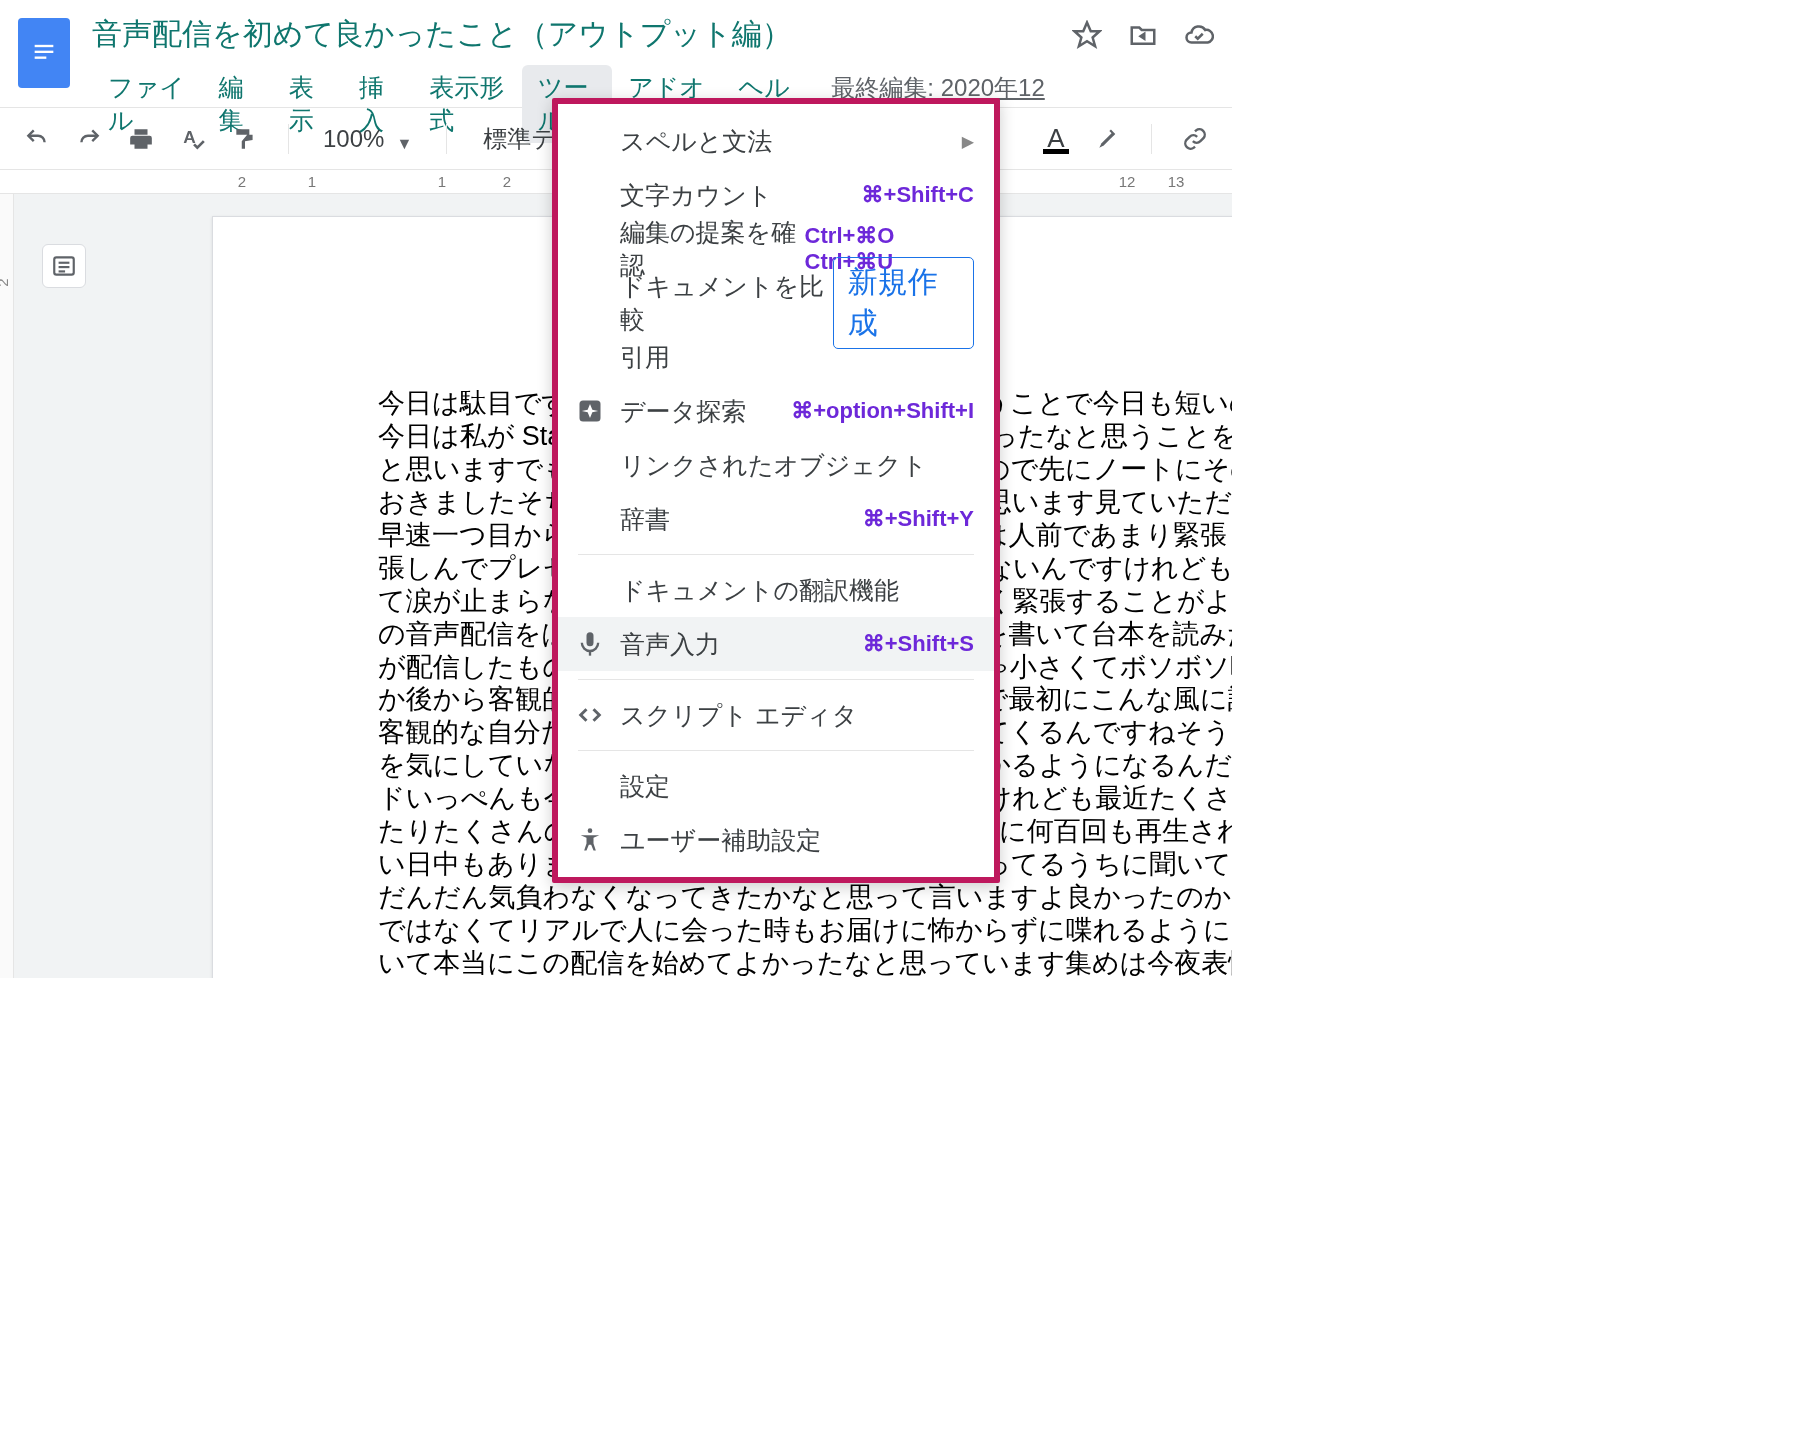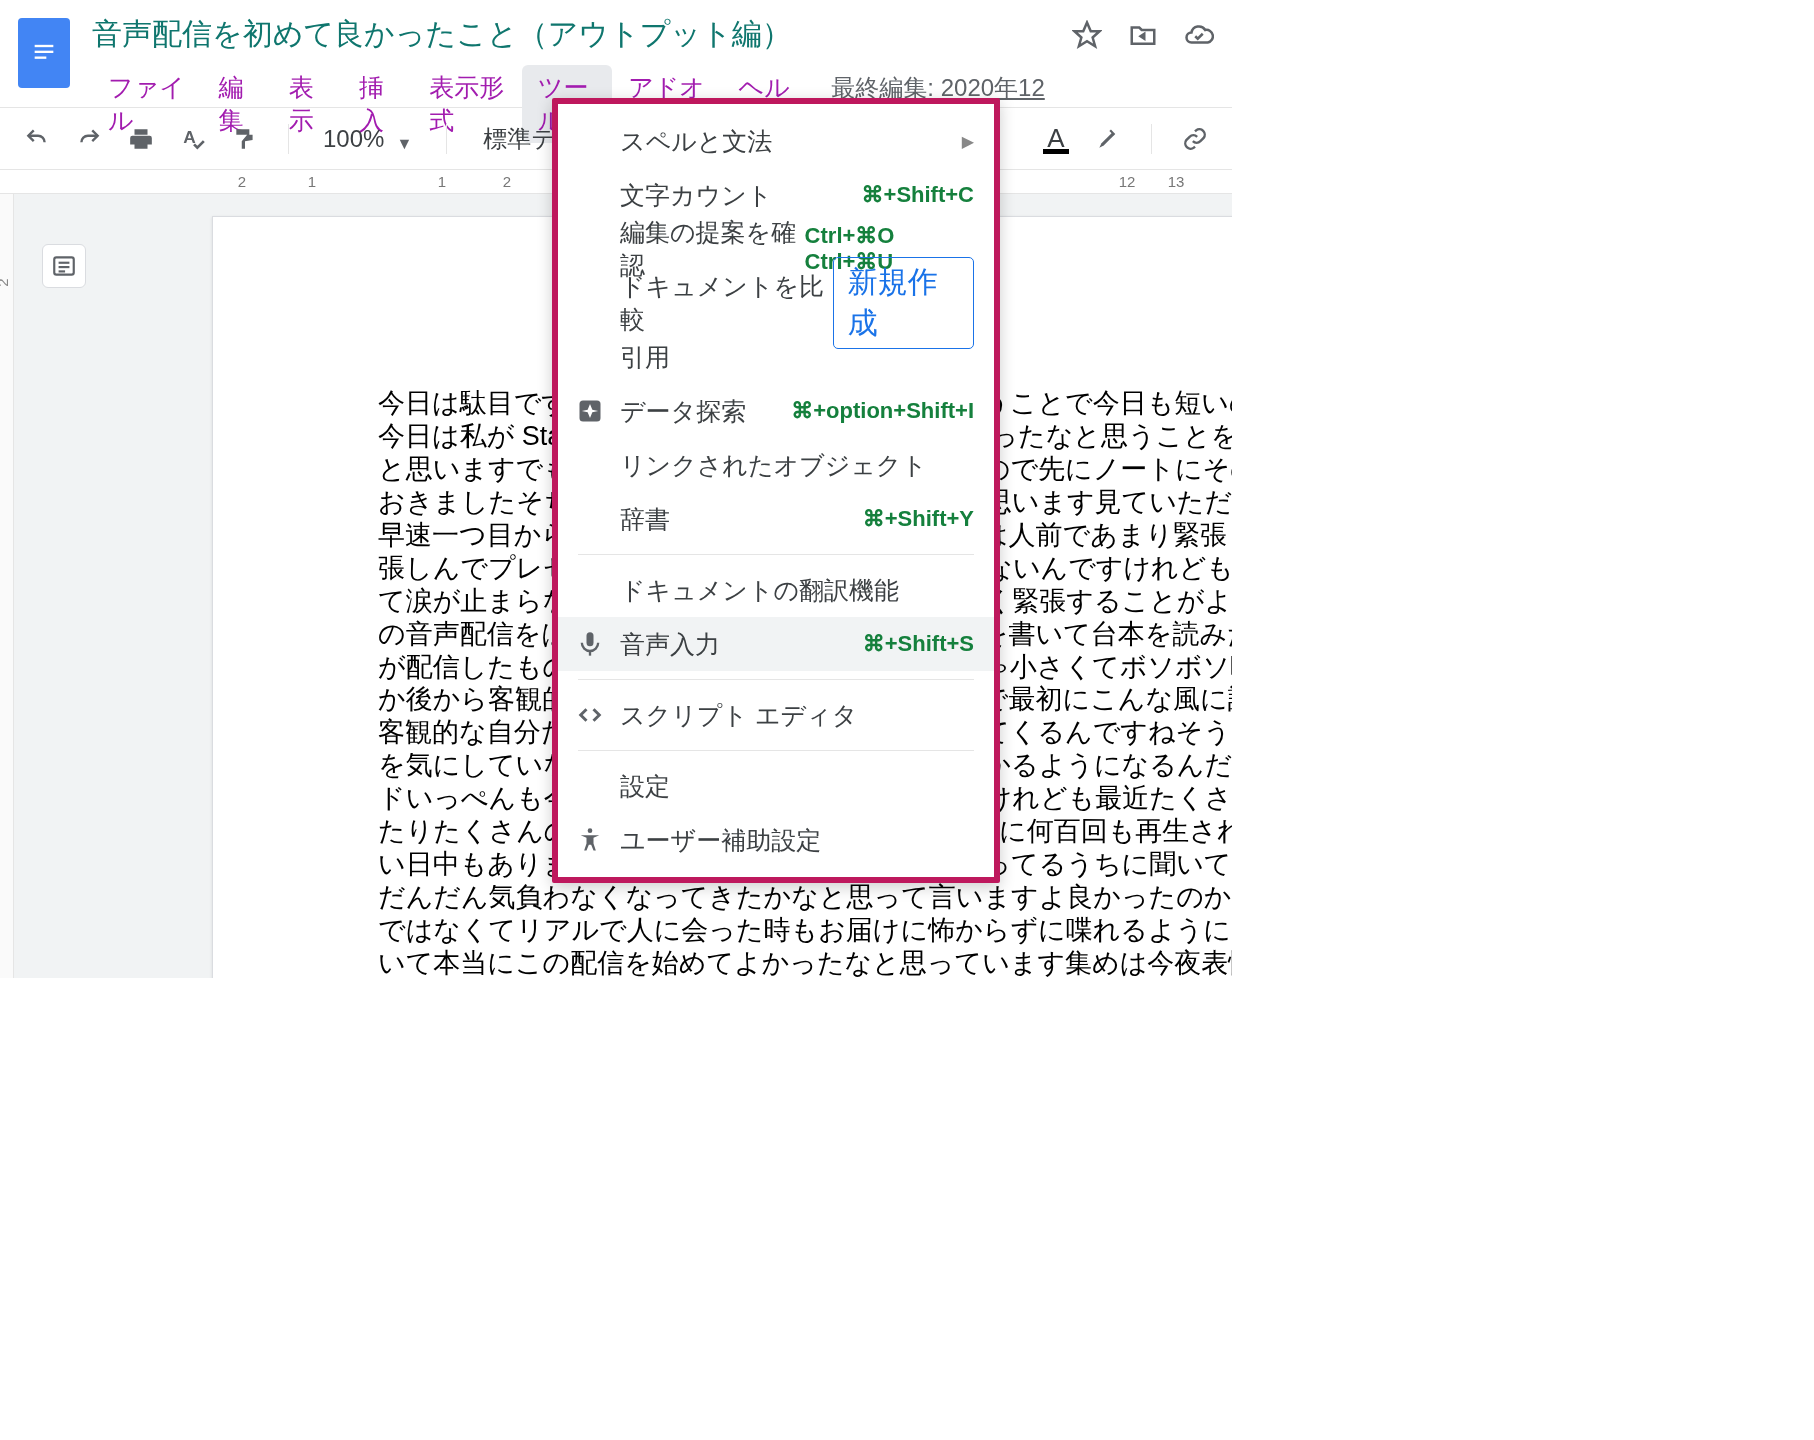--- a/index.html
+++ b/index.html
@@ -36,21 +36,21 @@
     padding: 4px 0 4px 0;
   }
   .menubar {
     display: flex;
     align-items: center;
     margin-top: 6px;
     gap: 0;
   }
   .menubar-item {
     font-size: 25px;
-    color: #a21caf;
+    color: #0f766e;
     padding: 6px 16px;
     cursor: pointer;
     border-radius: 6px;
   }
   .menubar-item.active {
     background: #e8eaed;
   }
   .last-edit {
     font-size: 24px;
     color: #5f6368;
@@ -202,21 +202,21 @@
   .dd-item.hover { background:#f1f3f4; }
   .dd-item .dd-icon {
     position:absolute; left:18px; top:50%; transform:translateY(-50%);
     width:28px; height:28px;
     color:#5f6368;
     display:flex;align-items:center;justify-content:center;
   }
   .dd-item .dd-shortcut {
     margin-left:auto;
     font-size:22px;
-    color:#15803d;
+    color:#6d28d9;
     font-weight:600;
   }
   .dd-item .dd-arrow {
     margin-left:auto; color:#888; font-size:16px;
   }
   .dd-item .dd-badge {
     margin-left:auto;
     border:1.5px solid #1a73e8;
     color:#1a73e8;
     font-size:30px;

